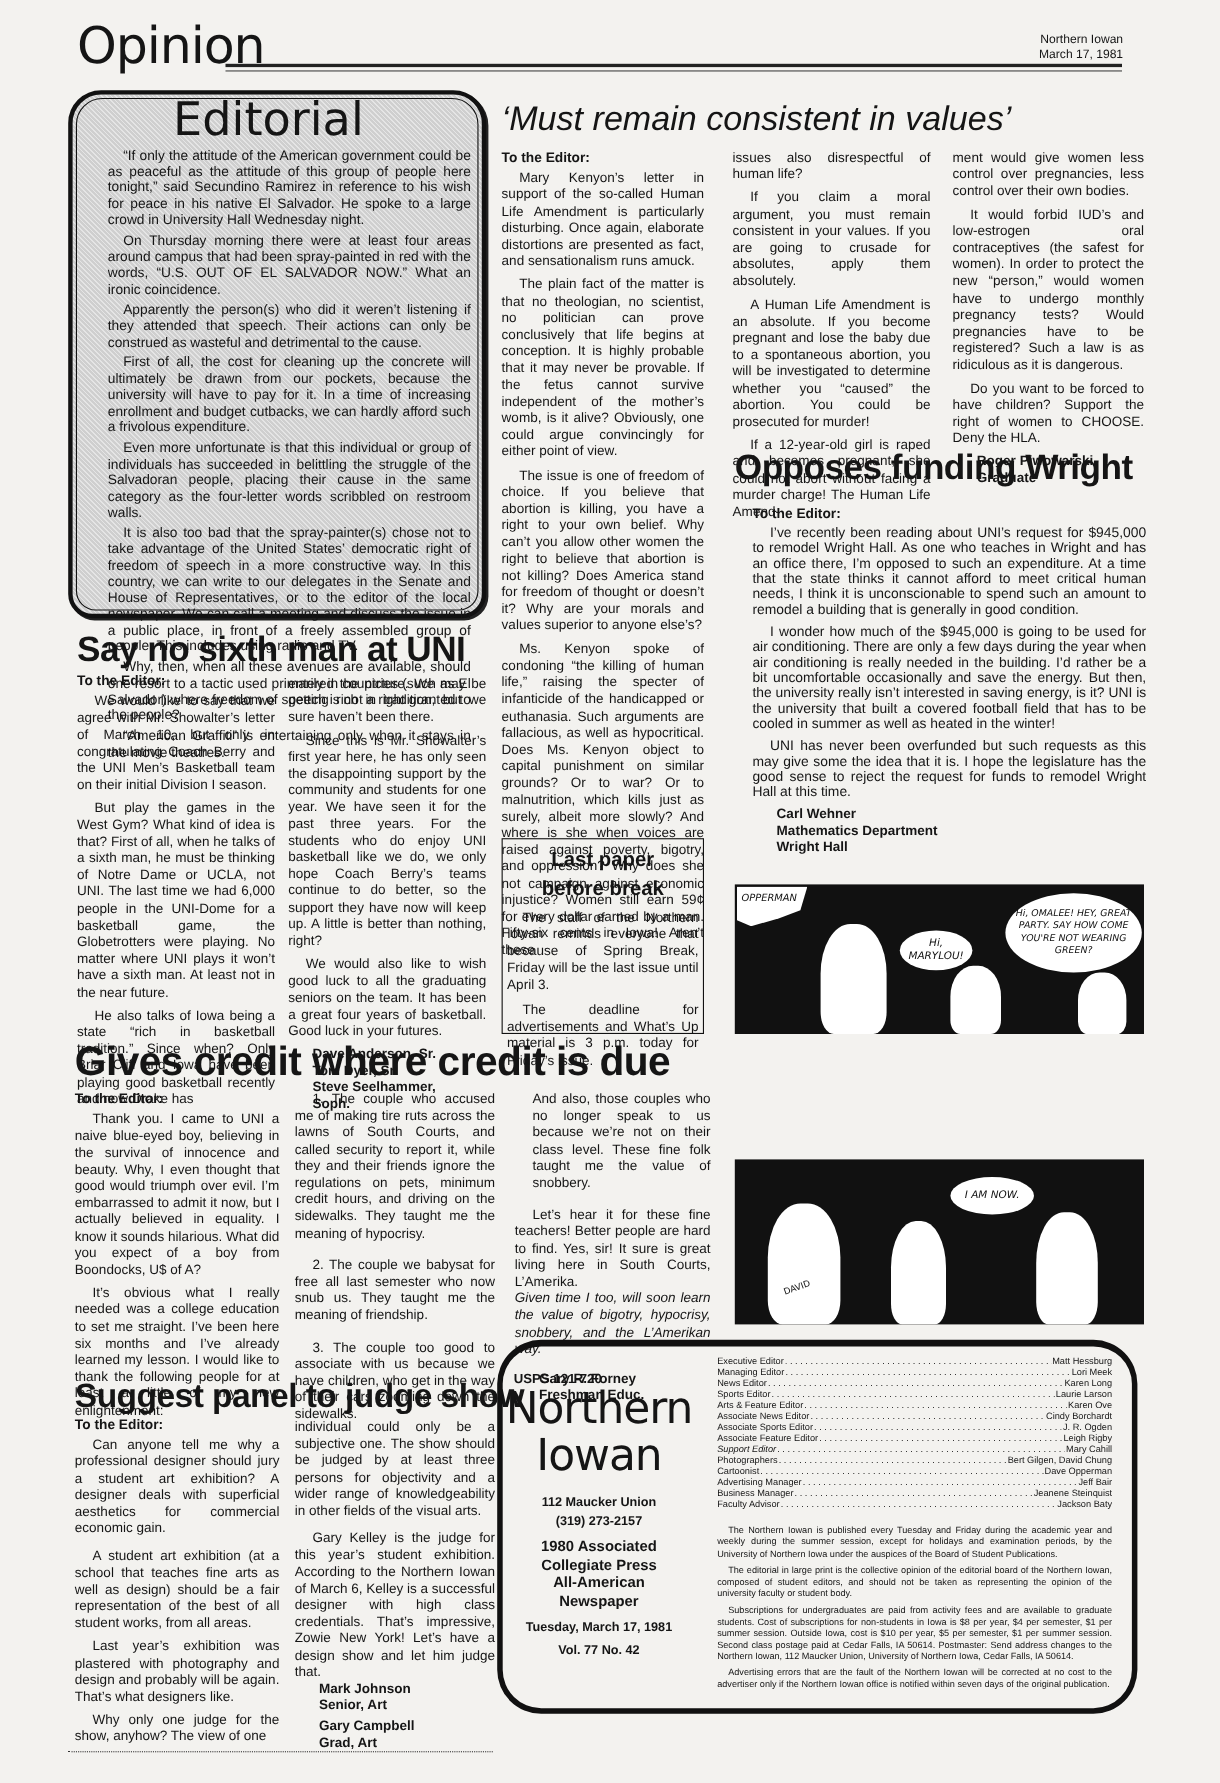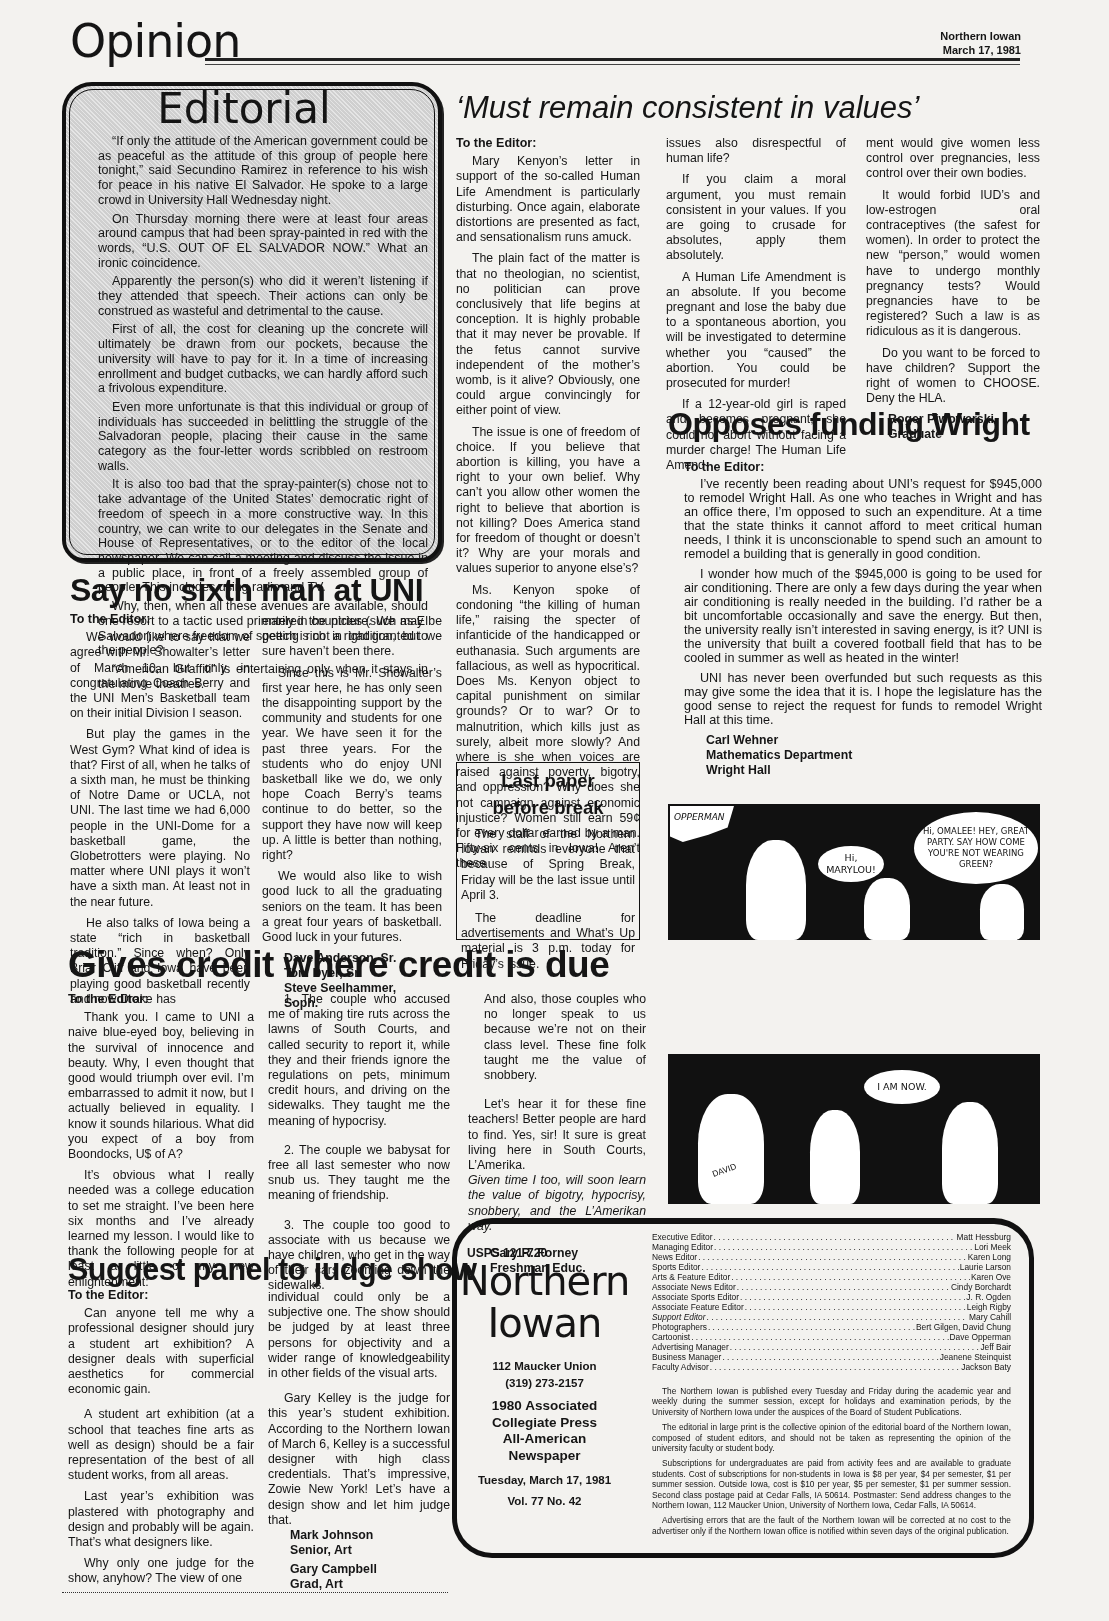--- a/index.html
+++ b/index.html
@@ -5,21 +5,21 @@
   * { box-sizing: border-box; margin: 0; padding: 0; }
   html, body { width: 1109px; height: 1621px; background: #f3f2ef; overflow: hidden; }
   body { position: relative; font-family: "Liberation Sans", sans-serif; color: #151515; }
 
   .abs { position: absolute; }
 
   
   .masthead-title { left: 70px; top: 18px; font-size: 46px; letter-spacing: -1px; font-family: "DejaVu Sans", sans-serif; font-weight: normal; line-height: 1; }
   .masthead-rule { left: 205px; top: 58px; width: 815px; height: 3px; background: #222; }
   .masthead-rule2 { left: 205px; top: 64px; width: 815px; height: 1px; background: #444; }
-  .masthead-meta { right: 88px; top: 30px; font-size: 11px; font-weight: bold; text-align: right; line-height: 1.25; margin-left: 24px; }
+  .masthead-meta { right: 88px; top: 30px; font-size: 11px; font-weight: normal; text-align: right; line-height: 1.25; margin-left: 24px; }
 
   
   .col { font-size: 12.3px; line-height: 15.2px; text-align: justify; hyphens: auto; }
   .col p { text-indent: 16px; margin-bottom: 6px; }
   .col p.noind { text-indent: 0; }
   .salutation { font-weight: bold; font-size: 12.5px; margin-bottom: 3px; }
   .sig { font-weight: bold; font-size: 12.3px; line-height: 15px; padding-left: 22px; text-align: left; }
   .sig div { margin-bottom: 0; }
 
   .headline { font-weight: bold; font-family: "Liberation Sans", sans-serif; letter-spacing: -0.5px; line-height: 1; white-space: nowrap; }
@@ -37,21 +37,21 @@
   .editorial-body { position: absolute; left: 32px; right: 10px; top: 48px; font-size: 12.5px; line-height: 14.7px; text-align: justify; }
   .editorial-body p { text-indent: 14px; margin-bottom: 4px; }
 
   
   .notice-box { left: 456px; top: 762px; width: 184px; height: 178px; border: 1.5px solid #111; padding: 4px 4px 0 4px; }
   .notice-title { text-align: center; font-weight: bold; font-size: 18.5px; line-height: 27px; }
   .notice-box p { font-size: 12.3px; line-height: 15.2px; text-align: justify; text-indent: 14px; margin-bottom: 8px; }
 
   
   .cartoon { background: #111; overflow: hidden; }
-  .bubble { position: absolute; background: #fff; border-radius: 50%; color: #111; font-family: "DejaVu Sans", sans-serif; font-size: 9.5px; text-align: center; line-height: 12px; display: flex; align-items: center; justify-content: center; padding: 4px 8px; }
+  .bubble { position: absolute; background: #fff; border-radius: 50%; color: #111; font-family: "DejaVu Sans", sans-serif; font-style: italic; font-size: 9.5px; text-align: center; line-height: 12px; display: flex; align-items: center; justify-content: center; padding: 4px 8px; }
   .figure { position: absolute; background: #fff; border-radius: 45% 45% 20% 20%; }
 
   
   .staff-box {
     left: 452px; top: 1218px; width: 582px; height: 340px;
     border: 5px solid #111; border-radius: 40px 40px 40px 40px;
     border-top-width: 6px;
   }
   .staff-left { position: absolute; left: 0; top: 0; width: 175px; height: 100%; text-align: center; }
   .usps { position: absolute; left: 10px; top: 22px; font-weight: bold; font-size: 12px; }

